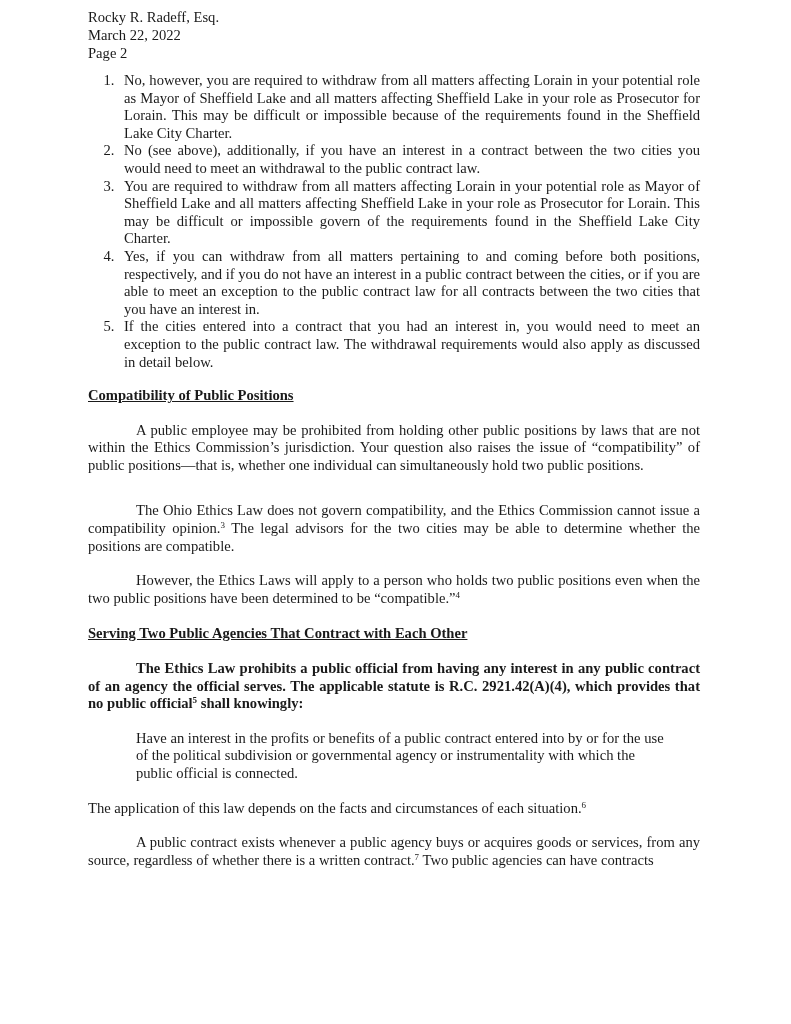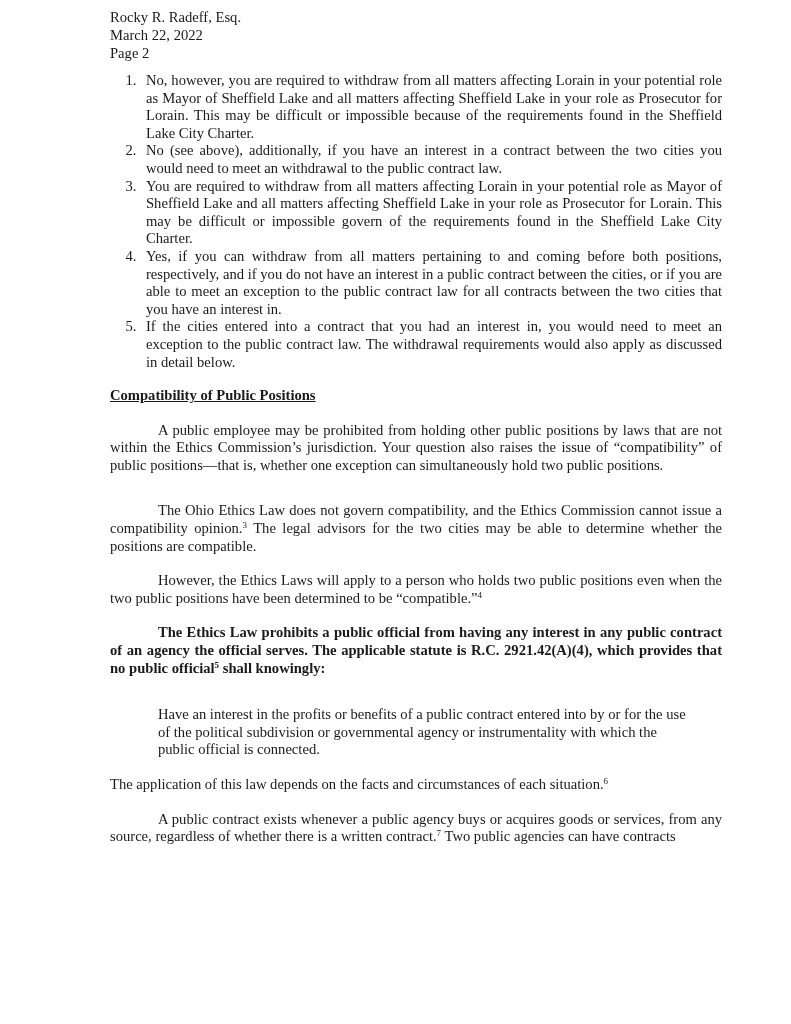--- a/index.html
+++ b/index.html
@@ -1,21 +1,21 @@
 <!DOCTYPE html>
 <html><head>
 <meta charset="utf-8">
 <style>
   html, body { margin: 0; padding: 0; }
   body {
     width: 791px; height: 1024px; background: #ffffff; overflow: hidden;
     font-family: "Liberation Serif", serif; color: #1a1a1a;
     position: relative;
   }
-  .page { position: absolute; left: 110px; top: 8px; width: 612px; font-size: 14.6px; line-height: 17.6px; }
+  .page { position: absolute; left: 88px; top: 8px; width: 612px; font-size: 14.6px; line-height: 17.6px; }
   .hdr div { line-height: 18px; }
   .h { font-weight: bold; text-decoration: underline; margin: 0; }
   ol.answers { margin: 10px 0 0 0; padding: 0 0 0 30px; }
   ol.answers li { text-align: justify; padding-left: 6px; }
   .para { text-indent: 48px; text-align: justify; margin: 0; }
   .quote { margin: 0 0 0 48px; width: 528px; text-align: left; }
   sup { font-size: 9px; line-height: 0; vertical-align: 5px; }
 </style>
 </head>
 <body>
@@ -31,27 +31,28 @@
   <ol class="answers">
     <li>No, however, you are required to withdraw from all matters affecting Lorain in your potential role as Mayor of Sheffield Lake and all matters affecting Sheffield Lake in your role as Prosecutor for Lorain. This may be difficult or impossible because of the requirements found in the Sheffield Lake City Charter.</li>
     <li>No (see above), additionally, if you have an interest in a contract between the two cities you would need to meet an withdrawal to the public contract law.</li>
     <li>You are required to withdraw from all matters affecting Lorain in your potential role as Mayor of Sheffield Lake and all matters affecting Sheffield Lake in your role as Prosecutor for Lorain. This may be difficult or impossible govern of the requirements found in the Sheffield Lake City Charter.</li>
     <li>Yes, if you can withdraw from all matters pertaining to and coming before both positions, respectively, and if you do not have an interest in a public contract between the cities, or if you are able to meet an exception to the public contract law for all contracts between the two cities that you have an interest in.</li>
     <li>If the cities entered into a contract that you had an interest in, you would need to meet an exception to the public contract law. The withdrawal requirements would also apply as discussed in detail below.</li>
   </ol>
 
   <div class="h" style="margin-top:16px;">Compatibility of Public Positions</div>
 
-  <p class="para" style="margin-top:17px;">A public employee may be prohibited from holding other public positions by laws that are not within the Ethics Commission’s jurisdiction.  Your question also raises the issue of “compatibility” of public positions—that is, whether one exception can simultaneously hold two public positions.</p>
+  <p class="para" style="margin-top:17px;">A public employee may be prohibited from holding other public positions by laws that are not within the Ethics Commission’s jurisdiction.  Your question also raises the issue of “compatibility” of public positions—that is, whether one individual can simultaneously hold two public positions.</p>
 
   <p class="para" style="margin-top:28px;"><span>The Ohio Ethics Law does not govern compatibility, and the Ethics Commission cannot issue a compatibility opinion.</span><sup>3</sup><span>  The legal advisors for the two cities may be able to determine whether the positions are compatible.</span></p>
 
   <p class="para" style="margin-top:17px;"><span>However, the Ethics Laws will apply to a person who holds two public positions even when the two public positions have been determined to be “compatible.”</span><sup>4</sup></p>
 
+  <div class="h" style="margin-top:18px;">Serving Two Public Agencies That Contract with Each Other</div>
 
   <p class="para" style="margin-top:17px;font-weight:bold;"><span>The Ethics Law prohibits a public official from having any interest in any public contract of an agency the official serves.  The applicable statute is R.C. 2921.42(A)(4), which provides that no public official</span><sup>5</sup><span> shall knowingly:</span></p>
 
-  <p class="quote" style="margin-top:29px;">Have an interest in the profits or benefits of a public contract entered into by or for the use of the political subdivision or governmental agency or instrumentality with which the public official is connected.</p>
+  <p class="quote" style="margin-top:17px;">Have an interest in the profits or benefits of a public contract entered into by or for the use of the political subdivision or governmental agency or instrumentality with which the public official is connected.</p>
 
   <p style="margin:17px 0 0 0;"><span>The application of this law depends on the facts and circumstances of each situation.</span><sup>6</sup></p>
 
   <p class="para" style="margin-top:17px;"><span>A public contract exists whenever a public agency buys or acquires goods or services, from any source, regardless of whether there is a written contract.</span><sup>7</sup><span>  Two public agencies can have contracts</span></p>
 </div>
 
 </body></html>

